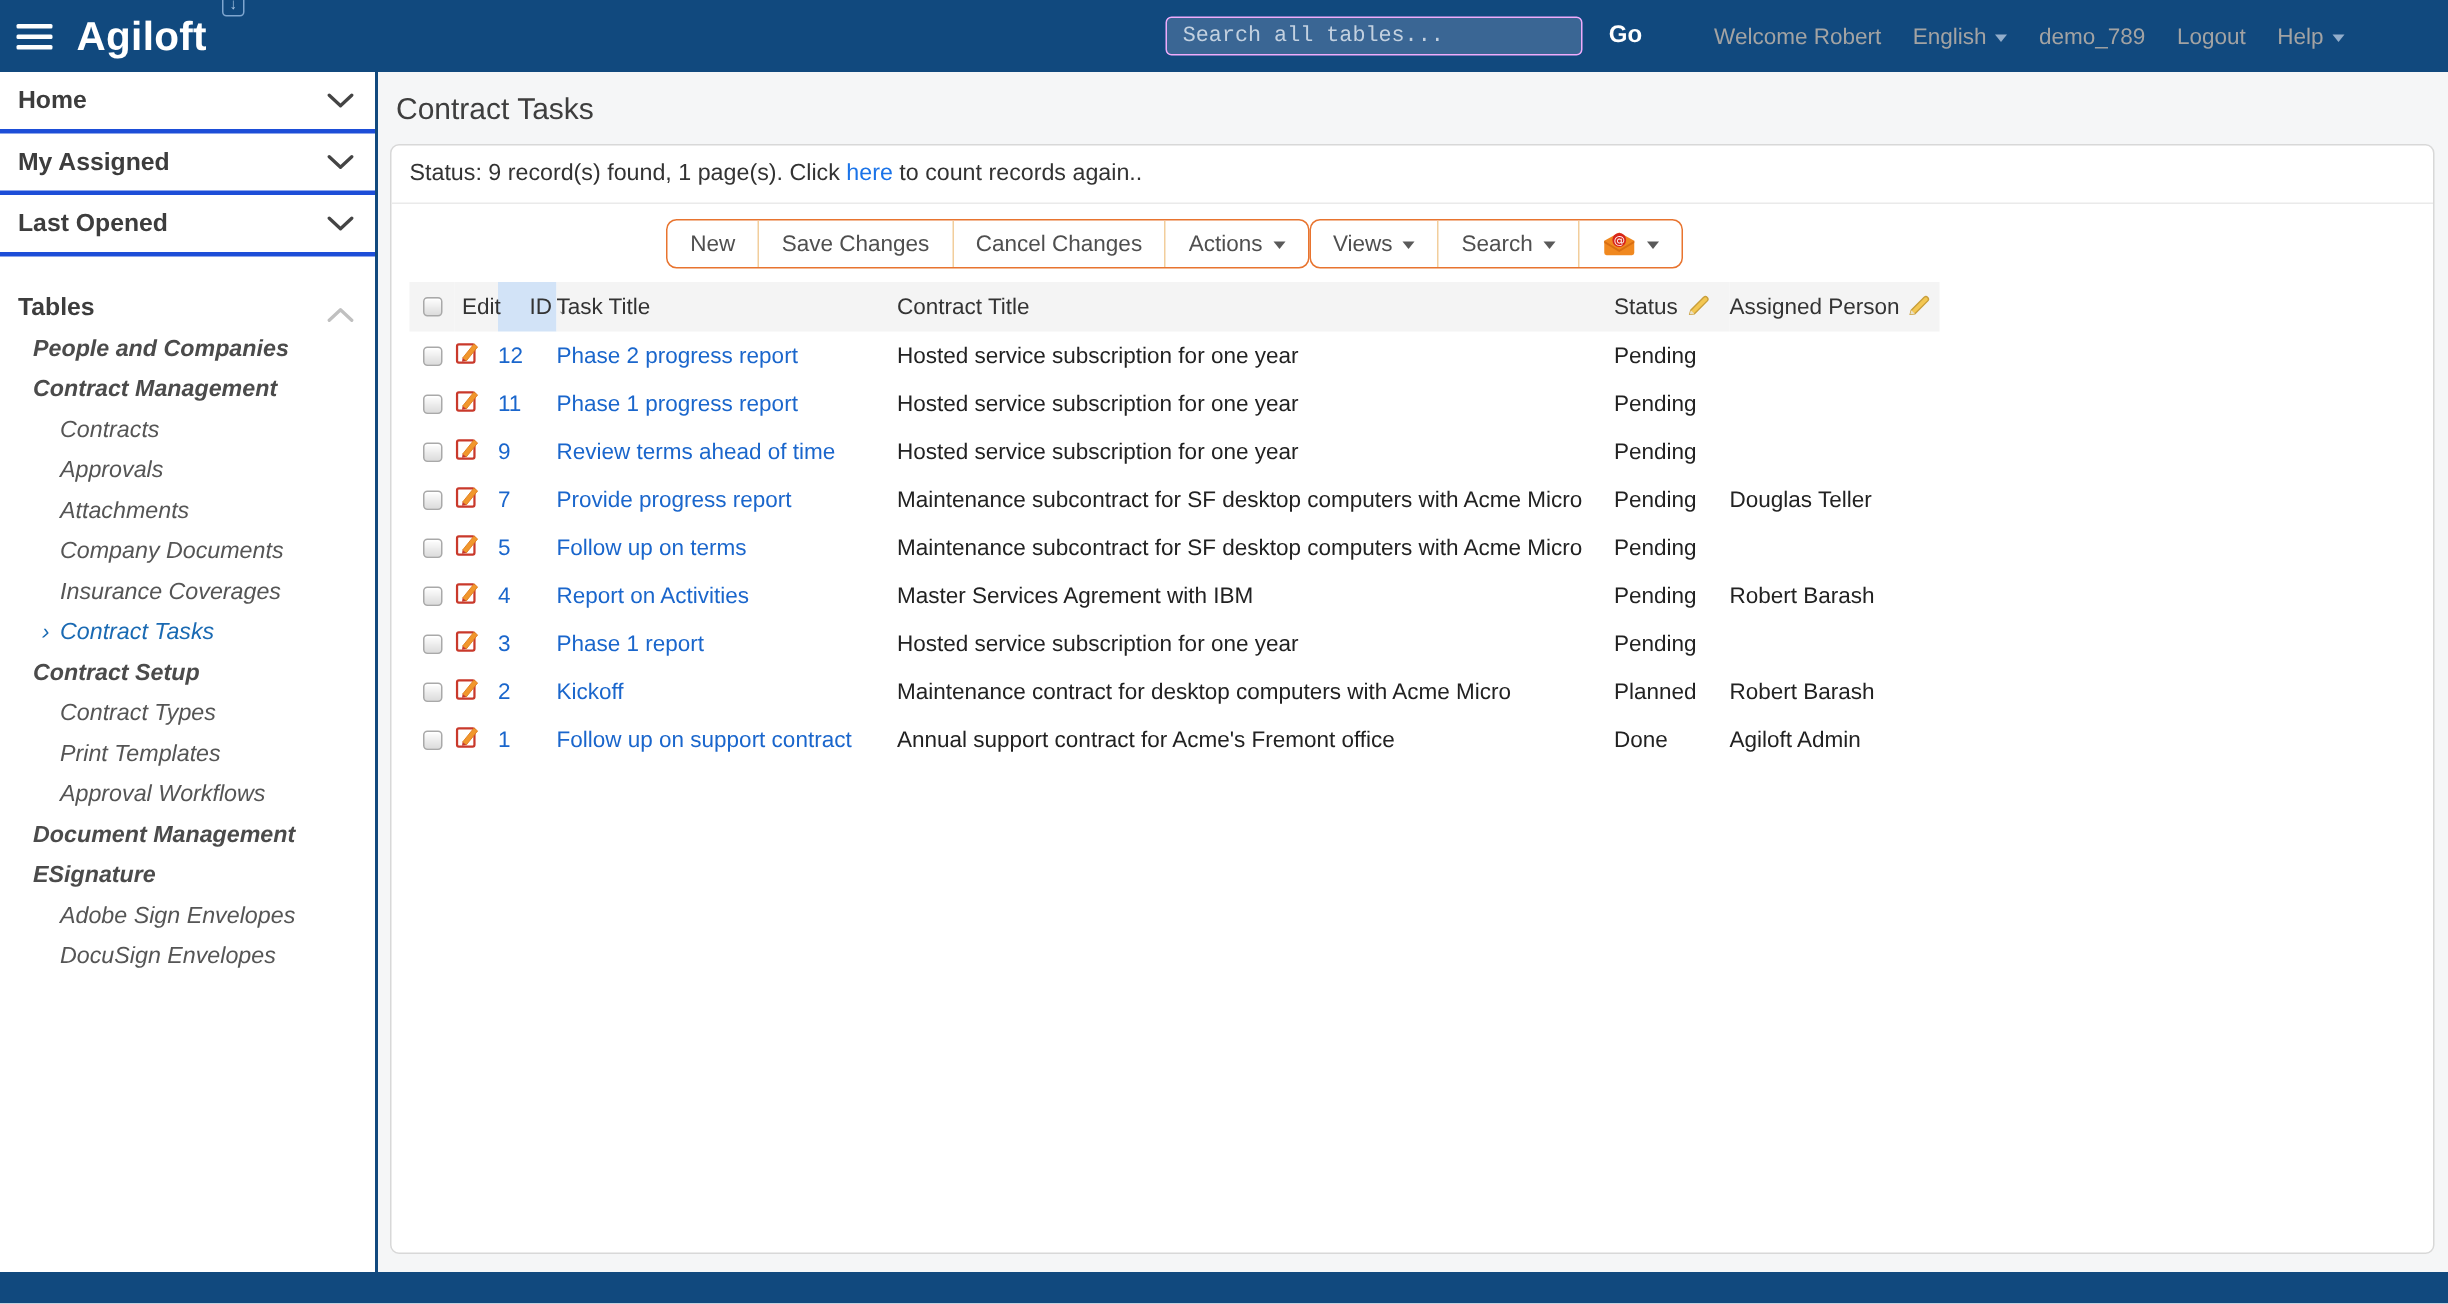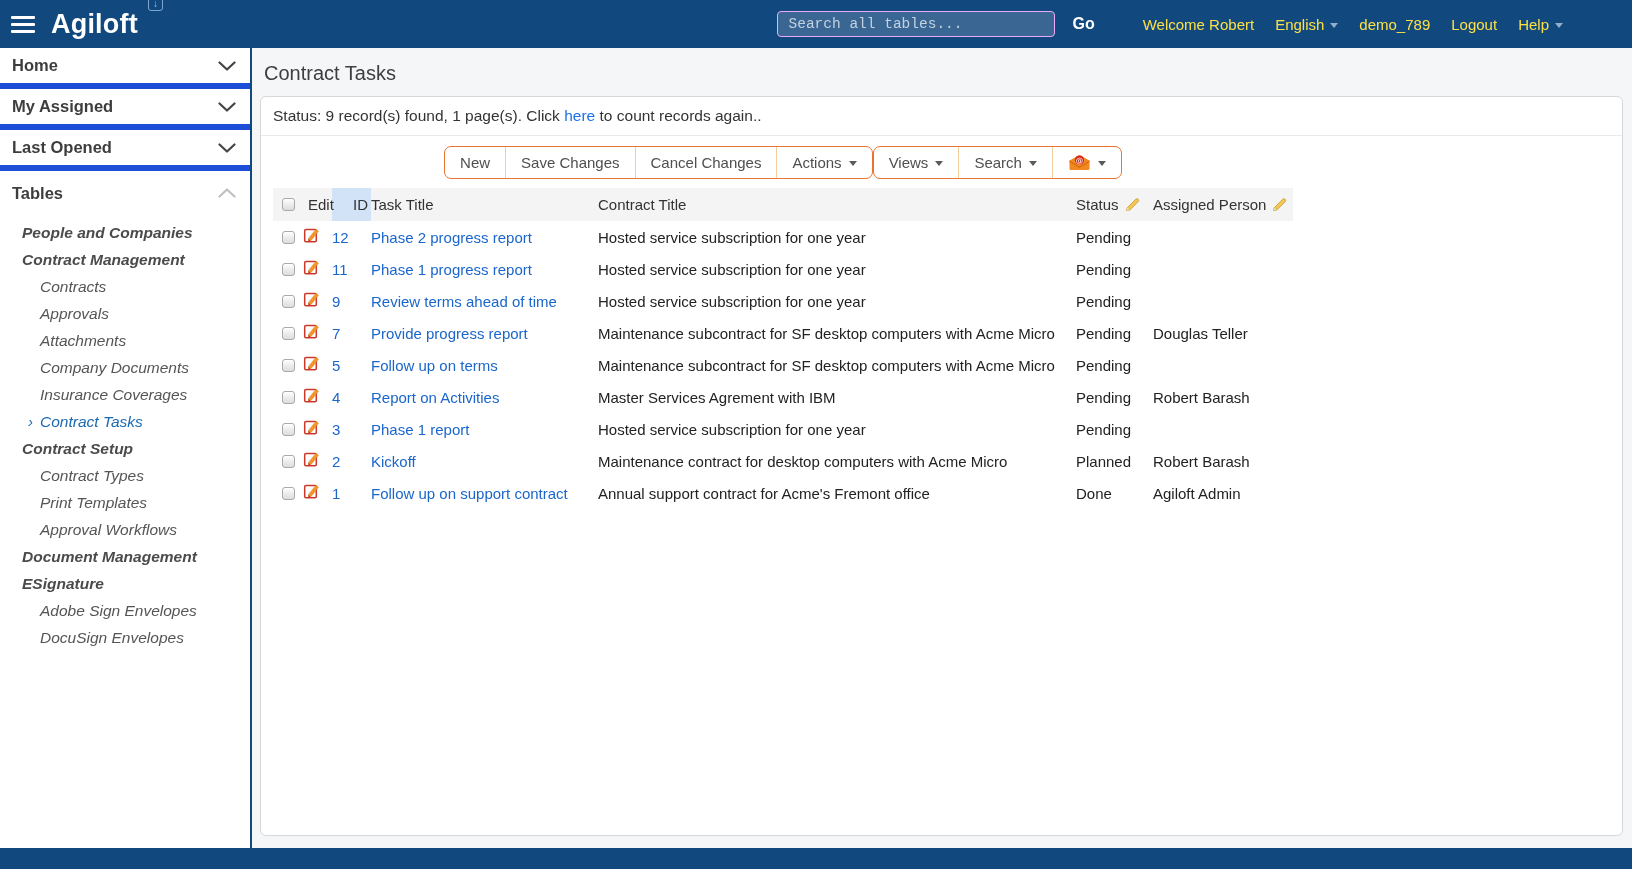--- a/index.html
+++ b/index.html
@@ -10,28 +10,28 @@
   .topbar { height: 48px; background: #11497E; display: flex; align-items: center; padding-right: 69px; position: relative; }
   .hamburger { width: 24px; height: 17px; margin-left: 11px; display: flex; flex-direction: column; justify-content: space-between; cursor: pointer; }
   .hamburger span { display: block; height: 3px; background: #fff; border-radius: 1px; }
   .brand { color: #ffffff; font-size: 27px; font-weight: bold; margin-left: 16px; letter-spacing: 0.2px; }
   .dl-badge { position: absolute; left: 148px; top: -4px; width: 15px; height: 15px; border: 1px solid #7FA6CF; border-radius: 3px; color: #A8C4E2; font-size: 10px; line-height: 14px; text-align: center; }
   .tb-spacer { flex: 1; }
   .searchbox { width: 278px; height: 26px; background: #3A6694; border: 1px solid #f0abfc; border-radius: 4px; color: #fde047; font-size: 14.5px; padding: 0 10px; font-family: Liberation Mono, monospace; outline: none; }
   .searchbox::placeholder { color: #C3D1E0; }
   .go { color: #fff; font-weight: bold; font-size: 16px; margin-left: 17px; cursor: pointer; }
   .tb-nav { display: flex; align-items: center; gap: 21px; margin-left: 48px; }
-  .tb-item { color: #fde047; font-size: 15px; display: flex; align-items: center; gap: 6px; white-space: nowrap; }
+  .tb-item { color: #a3a3a3; font-size: 15px; display: flex; align-items: center; gap: 6px; white-space: nowrap; }
   .caret { width: 0; height: 0; border-left: 4.5px solid transparent; border-right: 4.5px solid transparent; border-top: 5px solid #93AECB; display: inline-block; margin-top: 2px; }
 
   
   .content { display: flex; height: 800px; background: #F5F6F7; }
   .sidebar { width: 252px; background: #fff; border-right: 2px solid #11497E; flex: none; }
-  .side-section { height: 41px; display: flex; align-items: center; justify-content: space-between; padding: 0 14px 0 12px; border-bottom: 6px solid #1d4ed8; font-size: 16.5px; font-weight: bold; color: #3D3D3D; cursor: pointer; }
-  .side-section.no-line { border-bottom: none; height: 44px; }
+  .side-section { height: 41px; display: flex; align-items: center; justify-content: space-between; padding: 0 14px 0 12px; border-bottom: 3px solid #1d4ed8; font-size: 16.5px; font-weight: bold; color: #3D3D3D; cursor: pointer; }
+  .side-section.no-line { border-bottom: none; height: 44px; align-items: flex-end; }
   .nav-list { padding: 4px 0 0 0; }
   .nav-item { line-height: 27px; font-size: 15.5px; color: #555; cursor: pointer; position: relative; white-space: nowrap; font-style: italic; }
   .nav-item.bold { font-weight: bold; color: #4B4B4B; }
   .nav-item.ind1 { padding-left: 22px; }
   .nav-item.ind2 { padding-left: 40px; }
   .nav-item.selected { color: #1A6AB3; }
   .sel-arrow { position: absolute; left: 28px; top: 0; font-size: 15px; color: #1A6AB3; }
 
   .main { flex: 1; position: relative; }
   .page-title { padding: 14px 0 11px 12px; font-size: 20px; color: #3E3E3E; }

